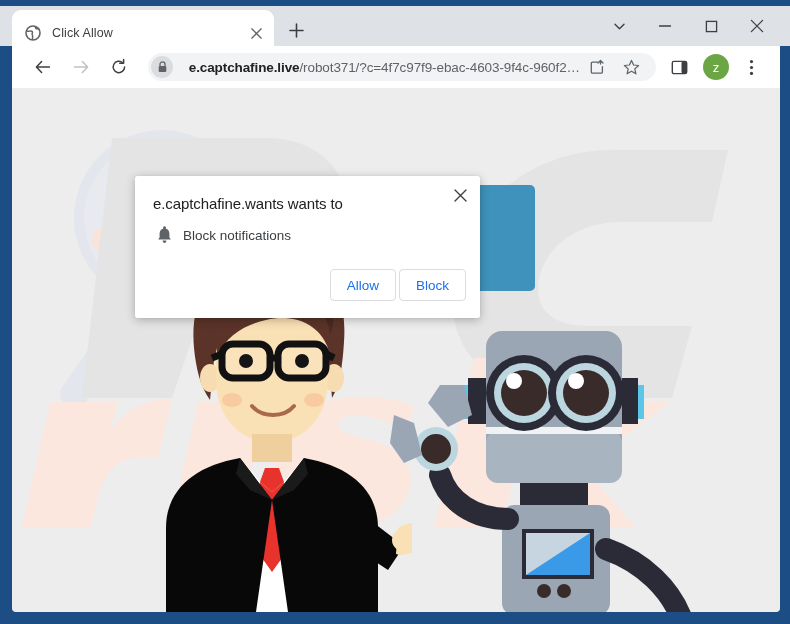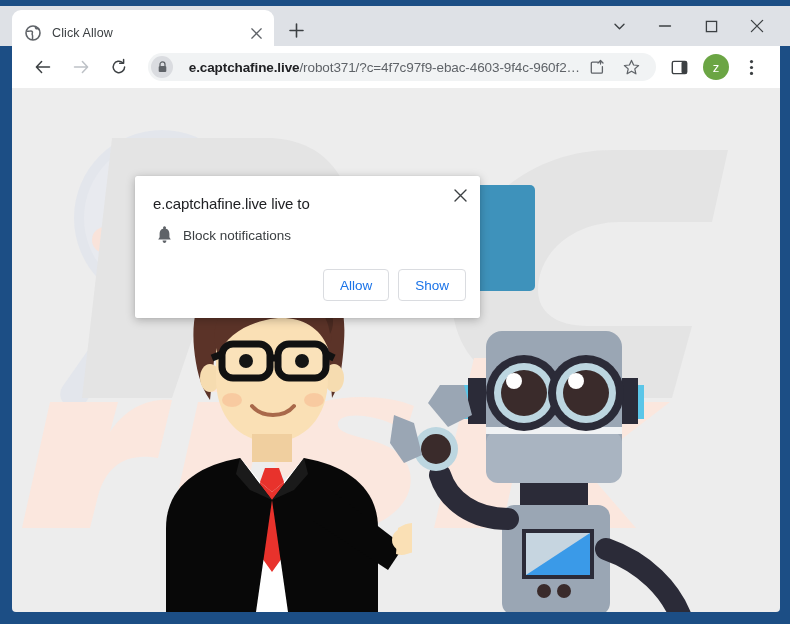--- a/index.html
+++ b/index.html
@@ -274,21 +274,21 @@
     margin-right: 8px;
   }
   .perm-item-label {
     font-size: 13.5px;
     color: #3c4043;
   }
   .perm-actions {
     position: absolute;
     right: 14px; bottom: 17px;
     display: flex;
-    gap: 9px;
+    gap: 3px;
     margin-top: 40px;
   }
   .perm-btn {
     min-width: 66px;
     height: 32px;
     padding: 0 16px;
     background: #ffffff;
     border: 1px solid #dadce0;
     border-radius: 4px;
     color: #1a73e8;
@@ -546,33 +546,33 @@
       <path d="M266 300 C282 290 294 296 292 308 C290 320 276 330 264 326 Z" fill="#fae0b5"></path>
       <ellipse cx="276" cy="312" rx="16" ry="13" fill="#fae0b5"></ellipse>
     </svg>
 
     <div class="perm-dialog">
       <div class="perm-close">
         <svg width="13" height="13" viewBox="0 0 13 13">
           <path d="M1 1 L12 12 M12 1 L1 12" stroke="#3c4043" stroke-width="1.4" stroke-linecap="round"></path>
         </svg>
       </div>
-      <div class="perm-title">e.captchafine.live live to</div>
+      <div class="perm-title">e.captchafine.wants wants to</div>
       <div class="perm-row">
         <span class="perm-bell">
           <svg width="17" height="18" viewBox="0 0 17 18">
             <path d="M8.5 1.2 C8.5 0.4 8.2 0 8.5 0 C8.8 0 8.5 0.4 8.5 1.2 Z" fill="#5f6368"></path>
             <ellipse cx="8.5" cy="1.8" rx="1.5" ry="1.5" fill="#5f6368"></ellipse>
             <path d="M8.5 2.6 C11.6 2.6 13.4 4.8 13.4 8 L13.4 11.3 L14.8 13.6 L2.2 13.6 L3.6 11.3 L3.6 8
                      C3.6 4.8 5.4 2.6 8.5 2.6 Z" fill="#5f6368"></path>
             <path d="M6.6 14.6 L10.4 14.6 C10.4 16.1 9.6 17 8.5 17 C7.4 17 6.6 16.1 6.6 14.6 Z" fill="#5f6368"></path>
           </svg>
         </span>
         <span class="perm-item-label">Block notifications</span>
       </div>
       <div class="perm-actions">
         <button class="perm-btn">Allow</button>
-        <button class="perm-btn">Show</button>
+        <button class="perm-btn">Block</button>
       </div>
     </div>
 
   </div>
 </div>
 
 </body></html>

